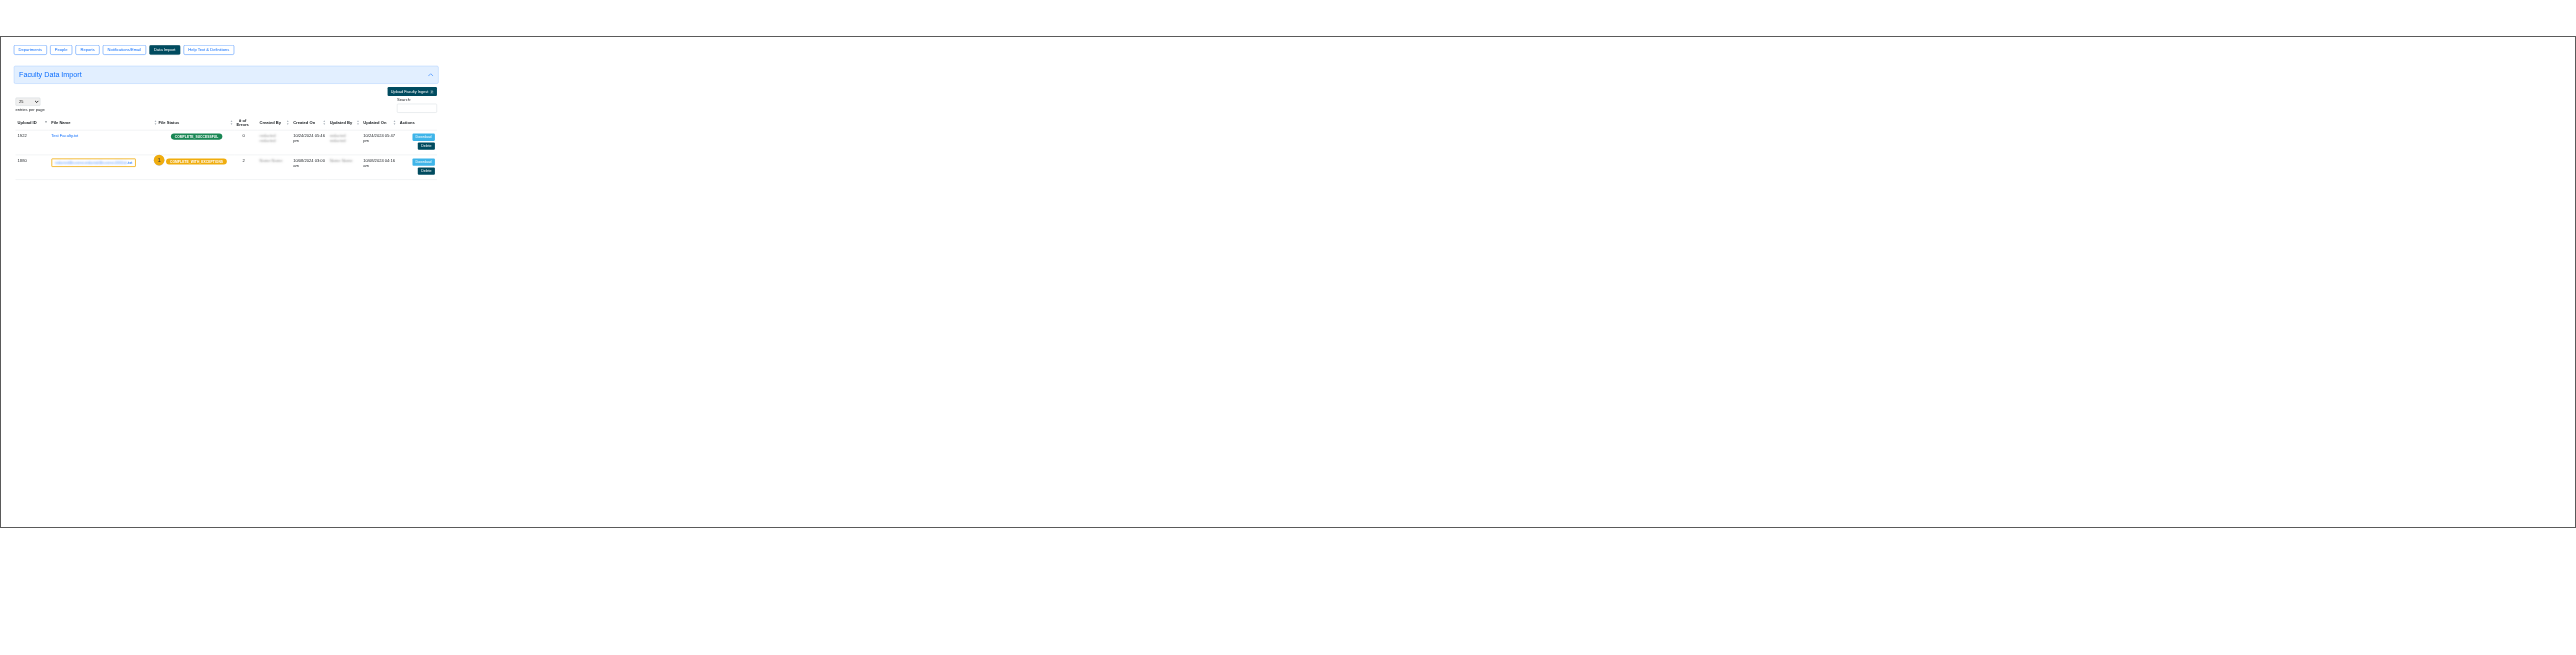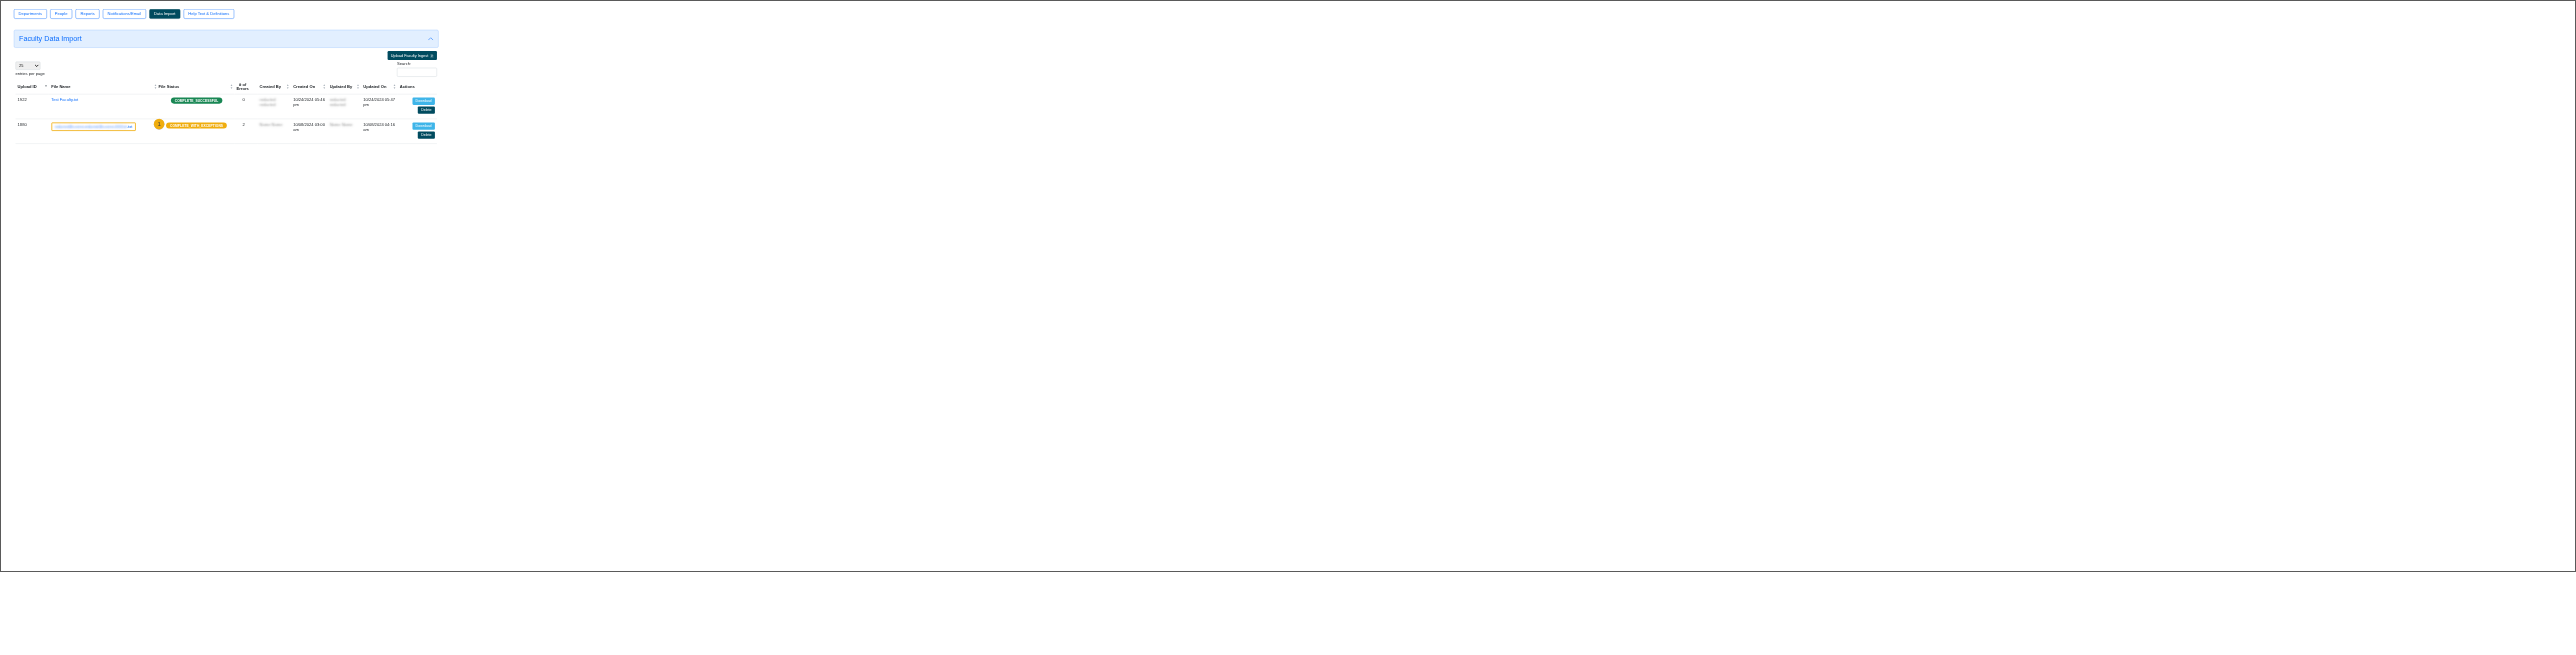--- a/index.html
+++ b/index.html
@@ -5,23 +5,24 @@
   * { box-sizing: border-box; margin: 0; padding: 0; }
   body {
     font-family: -apple-system, BlinkMacSystemFont, "Segoe UI", Arial, sans-serif;
     background: #fff;
     color: #212529;
     font-size: 9.5px;
   }
   .outer {
     border: 0.7px solid #5a5a5a;
     width: 2576px;
-    height: 572px;
+    height: 492px;
     position: relative;
     padding: 8px 9.5px;
+    margin-top: 36px;
   }
   .scaler {
     transform: scale(0.408);
     transform-origin: top left;
     width: 1055px;
     height: 268px;
   }
   .tabs {
     display: flex;
     gap: 8px;

